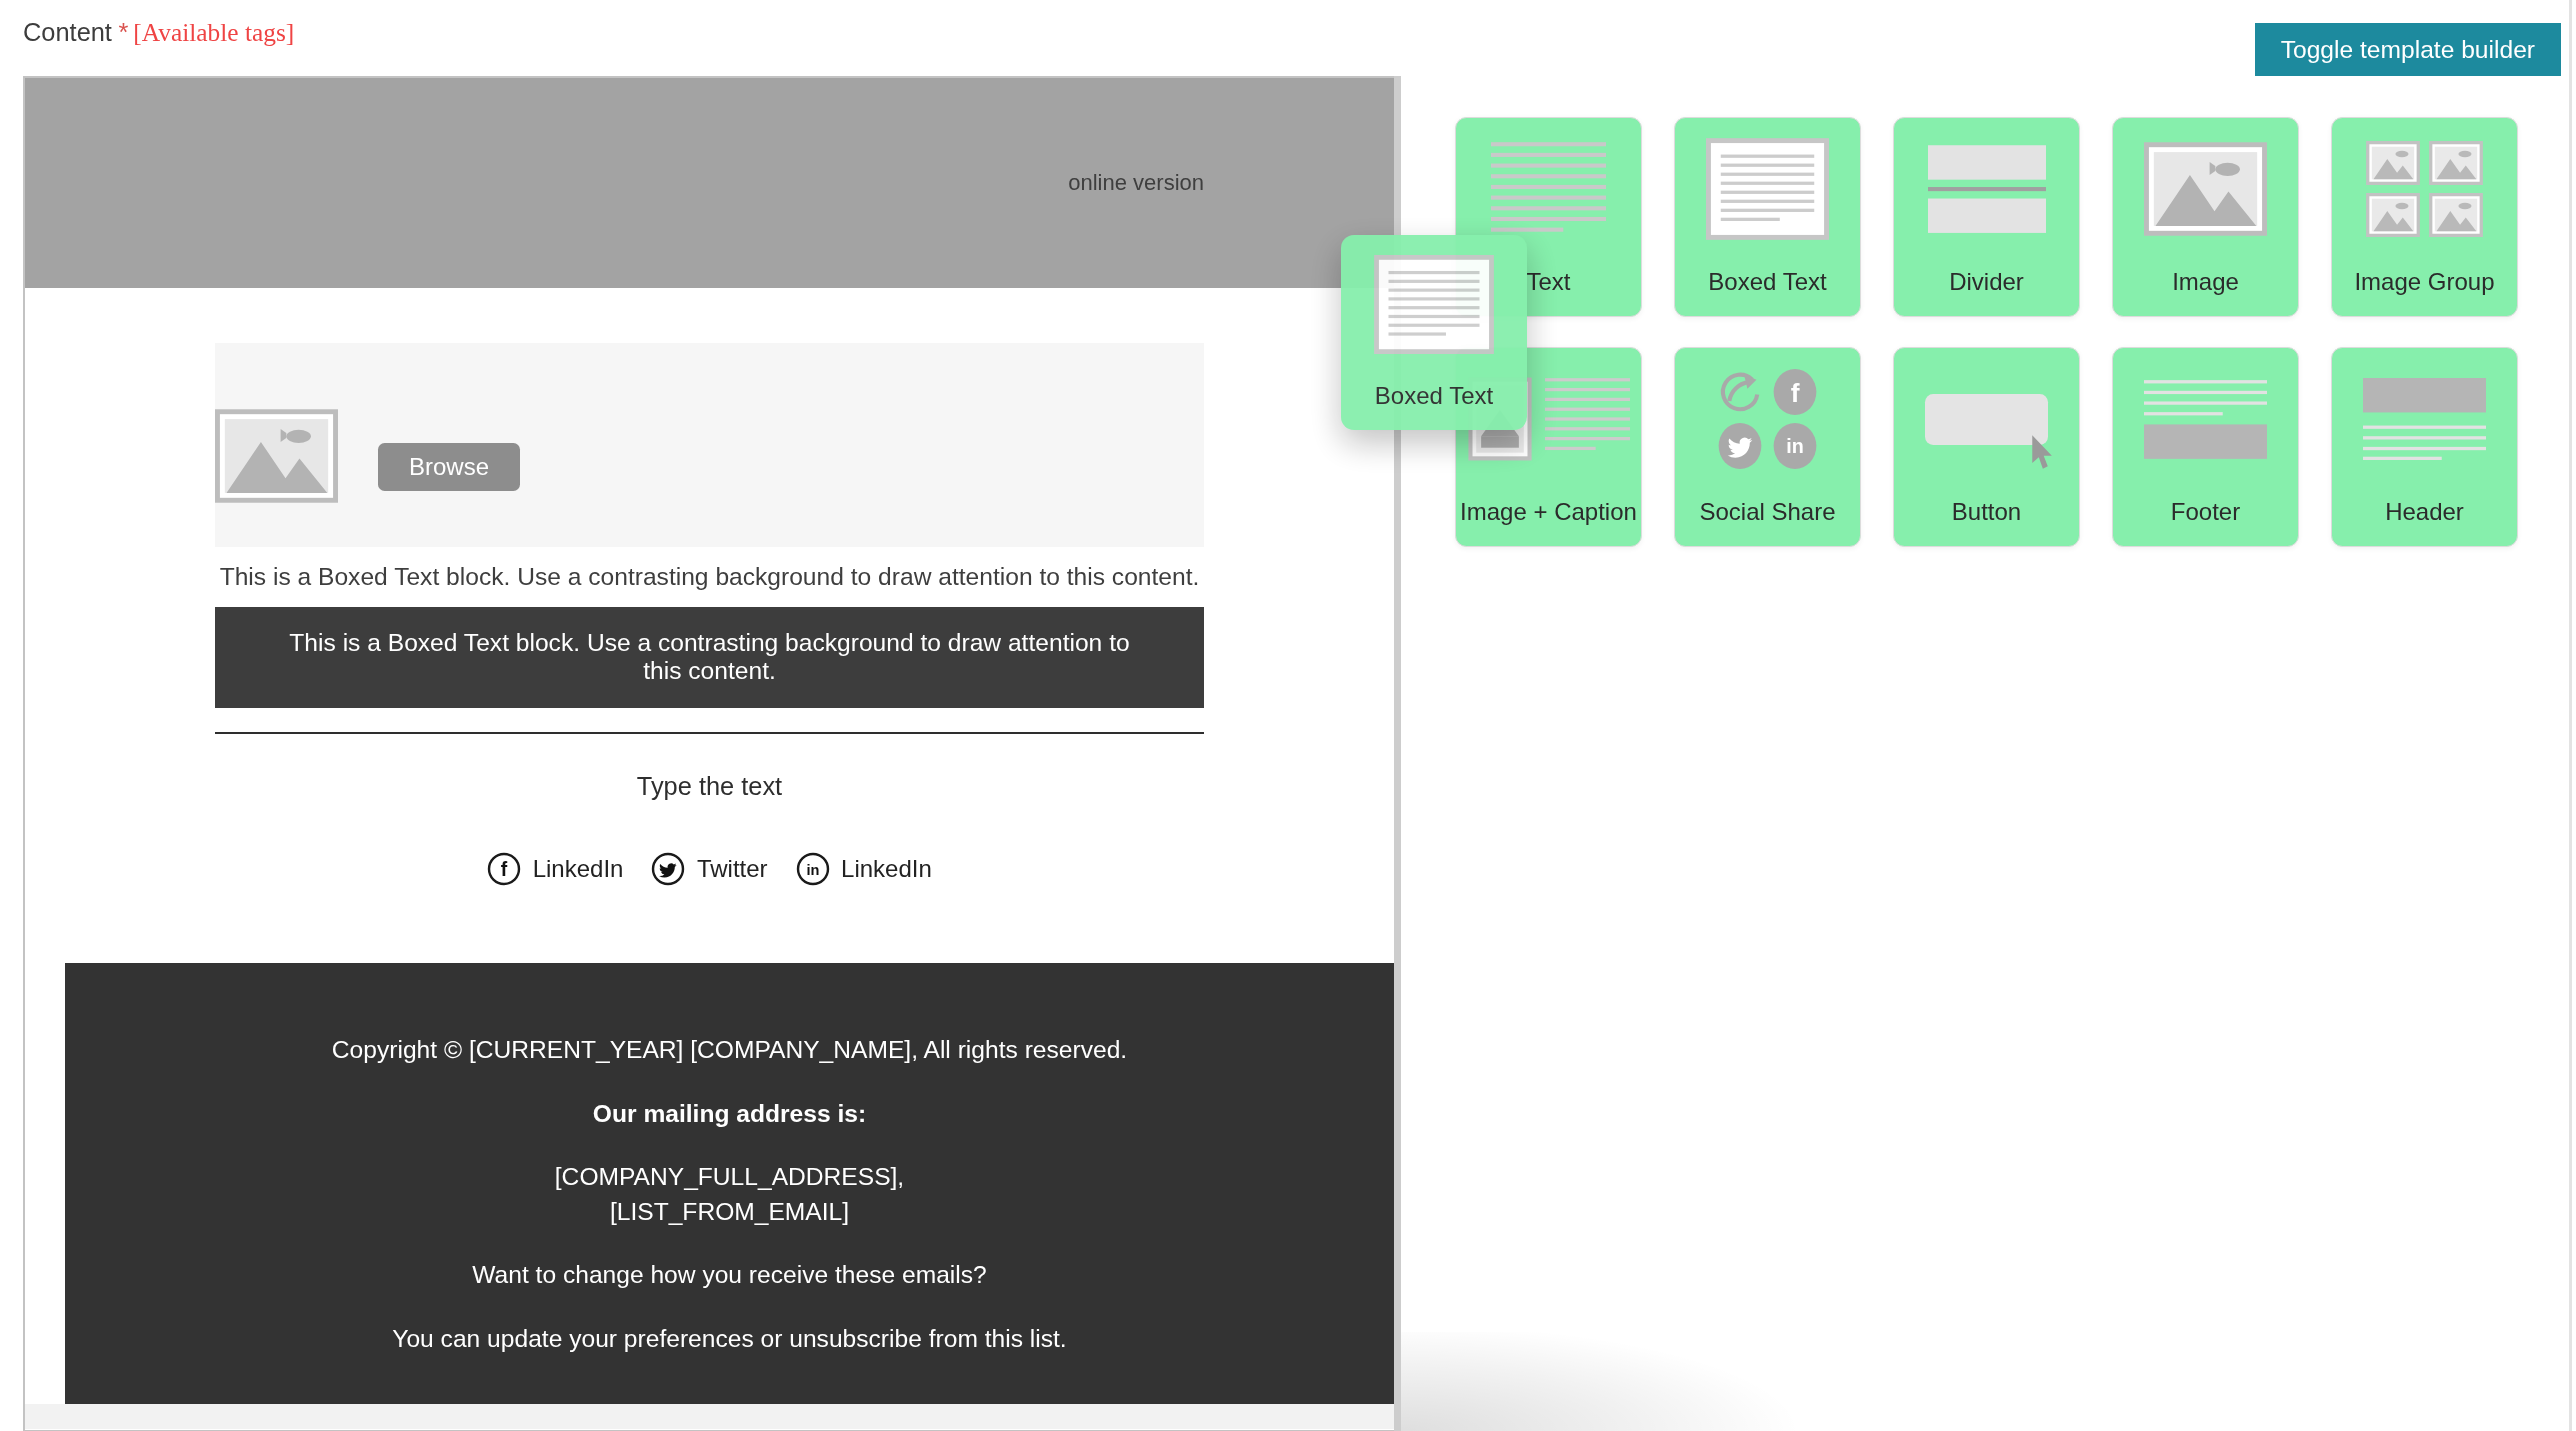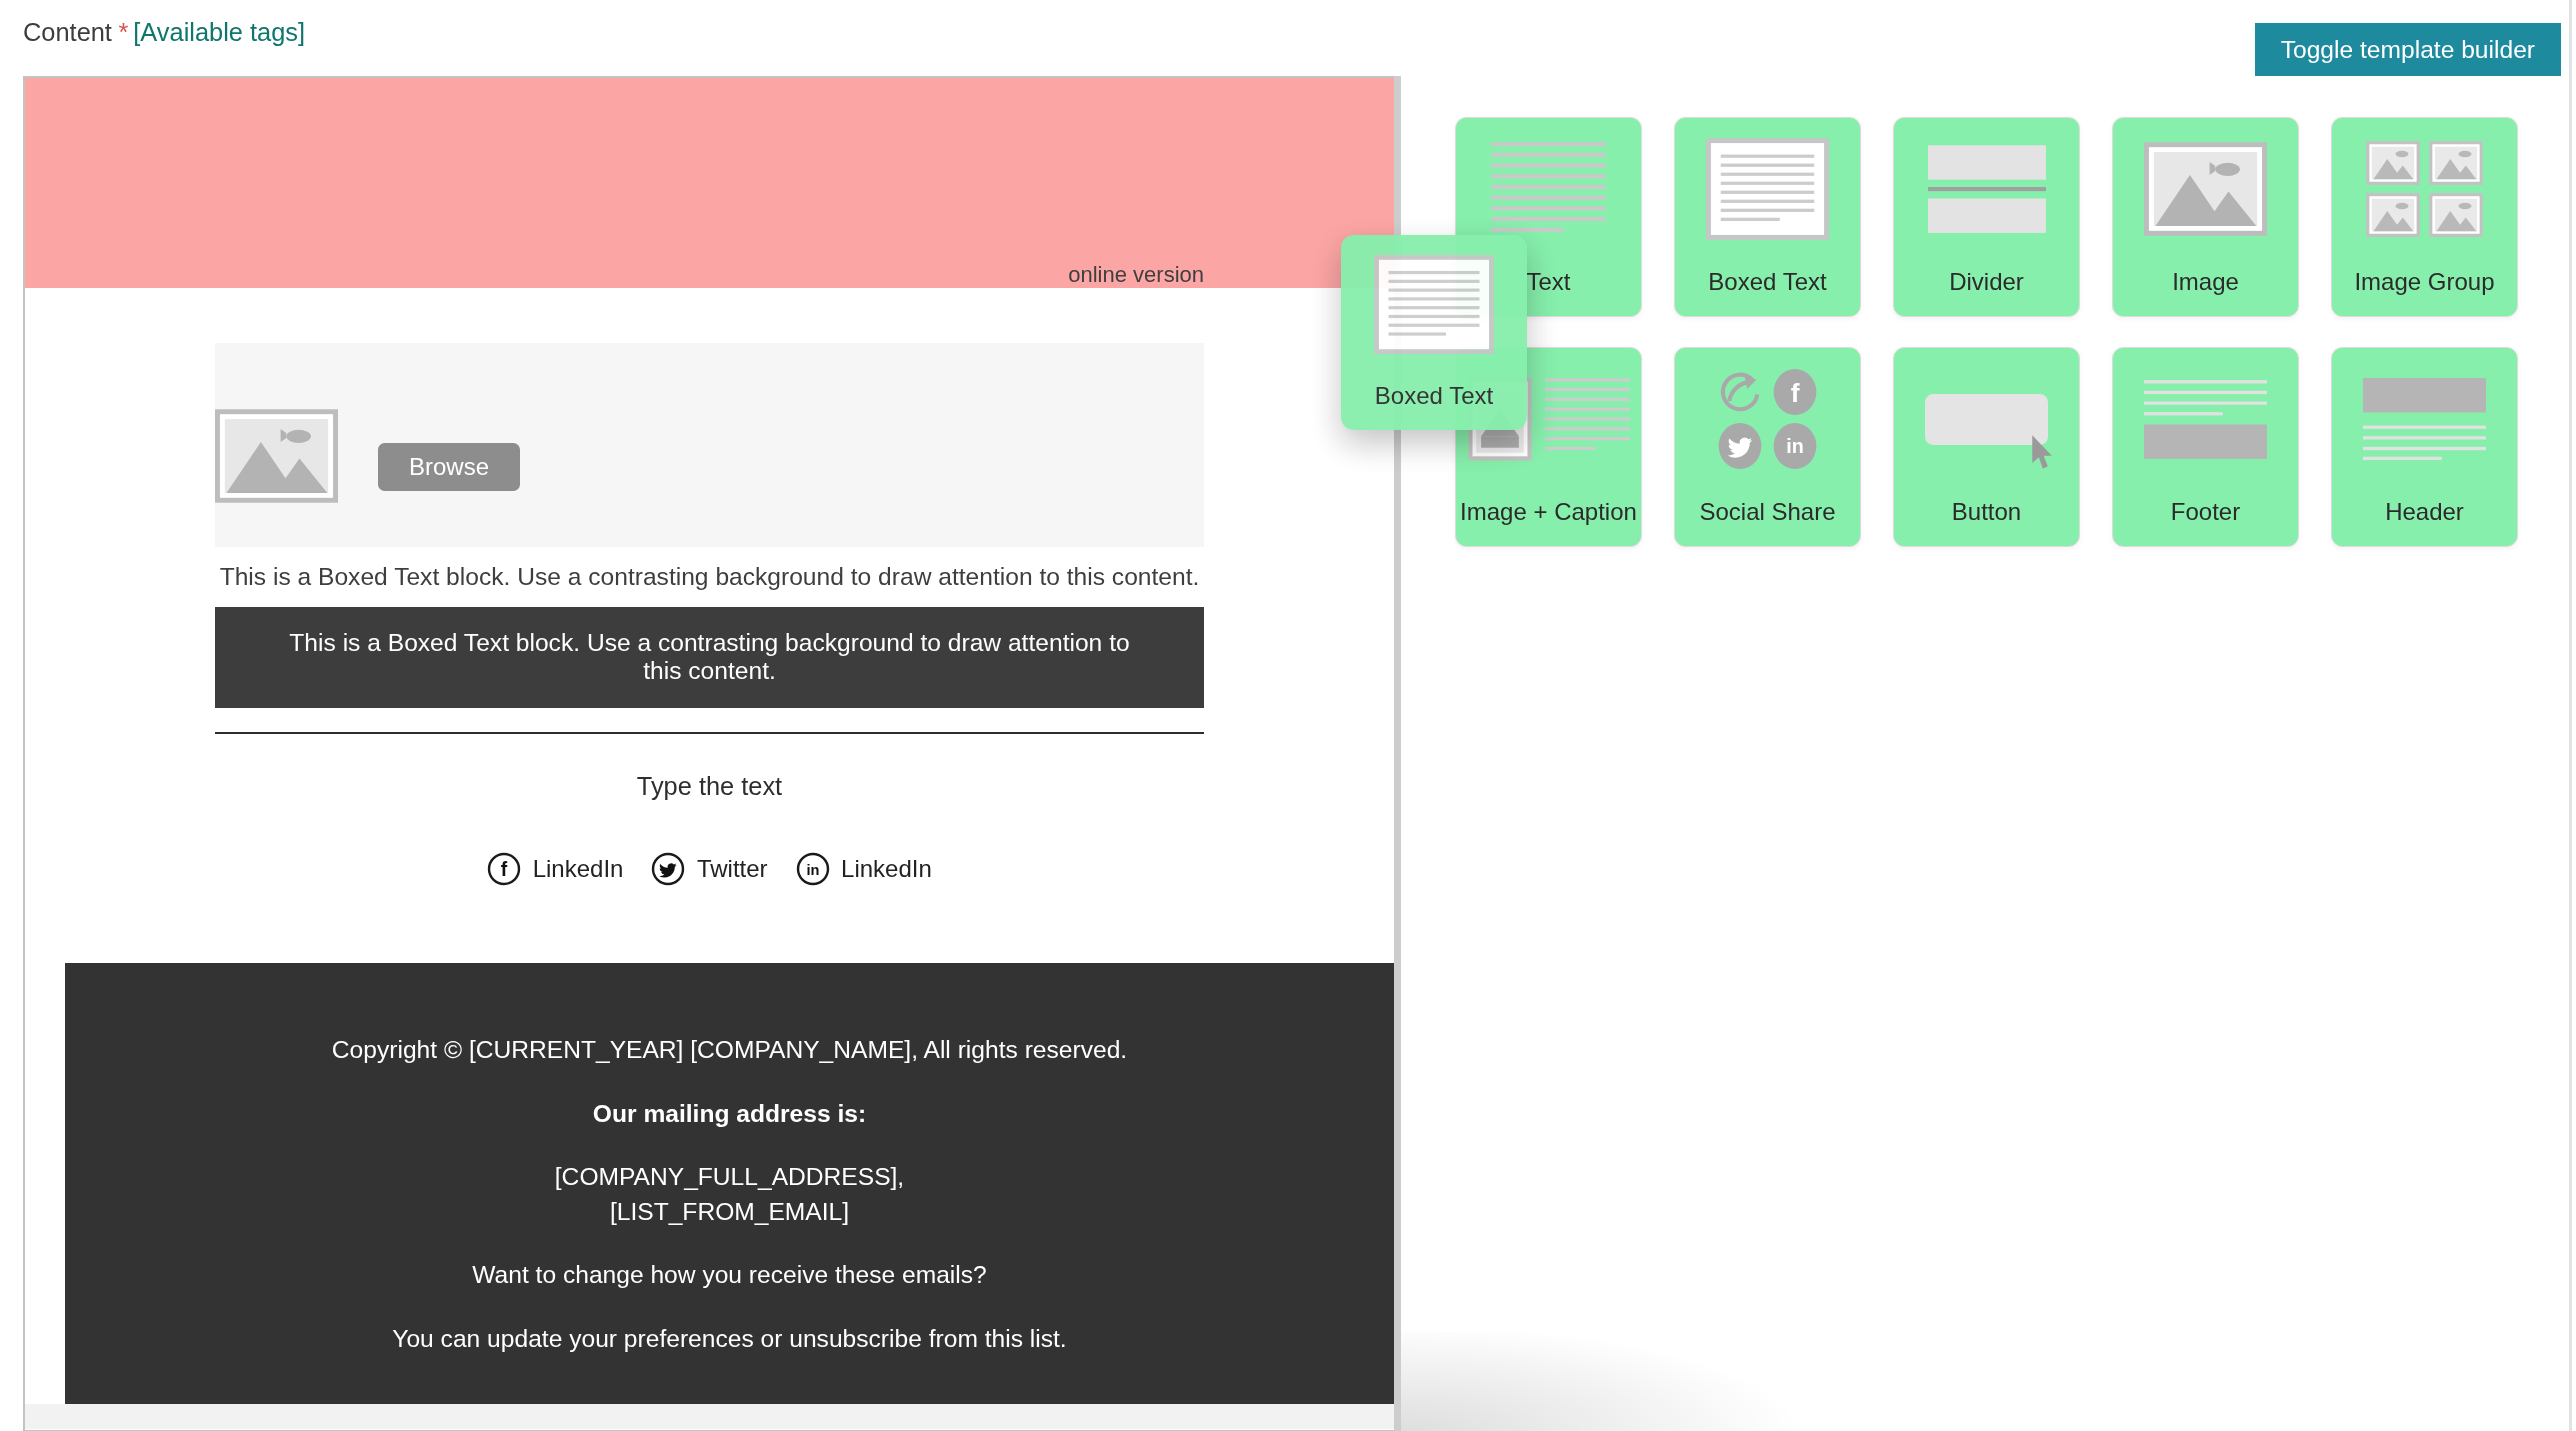--- a/index.html
+++ b/index.html
@@ -2,29 +2,29 @@
 <html style="font-size:13px"><head>
 <meta charset="utf-8">
 <style>
   html,body{margin:0;padding:0;background:#fff;}
   .page{position:relative;width:2576px;height:1432px;background:#ffffff;overflow:hidden;
         font-family:"Liberation Sans",sans-serif;color:#3d3d3d;}
 
   
   .topbar-label{position:absolute;left:23px;top:18px;font-size:25.4px;color:#3d3d3d;}
   .req-mark{color:#d9534f;margin:0 4.9px 0 6.6px;}
-  .tags-link{color:#0f766e;cursor:pointer;}
+  .tags-link{color:#ef4444;cursor:pointer;font-family:Liberation Serif, serif;}
   .toggle-btn{position:absolute;top:23px;right:15px;height:53px;padding:0 26px;
       background:#1d8a9e;color:#ffffff;font-size:24.6px;display:flex;align-items:center;
       border:none;cursor:pointer;font-family:"Liberation Sans",sans-serif;}
 
   
   .preview{position:absolute;left:23px;top:76px;width:1373px;height:1356px;
       border:2.5px solid #c3c3c3;background:#ffffff;box-sizing:border-box;overflow:hidden;}
-  .pre-header{height:210px;background:#fca5a5;display:flex;align-items:flex-end;
+  .pre-header{height:210px;background:#a3a3a3;display:flex;align-items:center;
       justify-content:flex-end;padding-right:190px;box-sizing:border-box;}
   .online-version{font-size:22px;color:#3f3f3f;cursor:pointer;}
   .email-col{width:989px;margin:0 auto;padding-top:55px;}
   .img-block{background:#f6f6f6;height:204px;display:flex;flex-direction:row;
       align-items:center;justify-content:flex-start;padding-top:21.3px;box-sizing:border-box;gap:40px;}
   .browse-btn{margin-top:22px;background:#8d8d8d;color:#fff;font-size:24px;border:none;
       border-radius:6.6px;padding:9.9px 31px;cursor:pointer;font-family:"Liberation Sans",sans-serif;}
   .boxed-para{margin-top:16.4px;text-align:center;font-size:24.6px;line-height:1.16;color:#3e3e3e;}
   .boxed-dark{margin-top:14.8px;background:#3d3d3d;color:#ffffff;text-align:center;
       font-size:24.6px;line-height:1.16;padding:22px 74px;}

